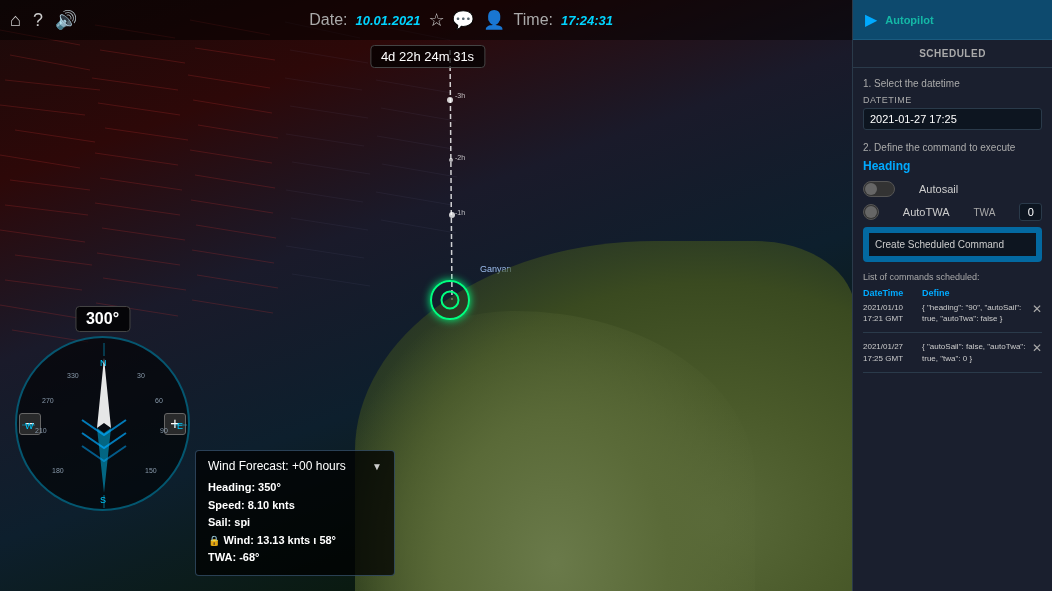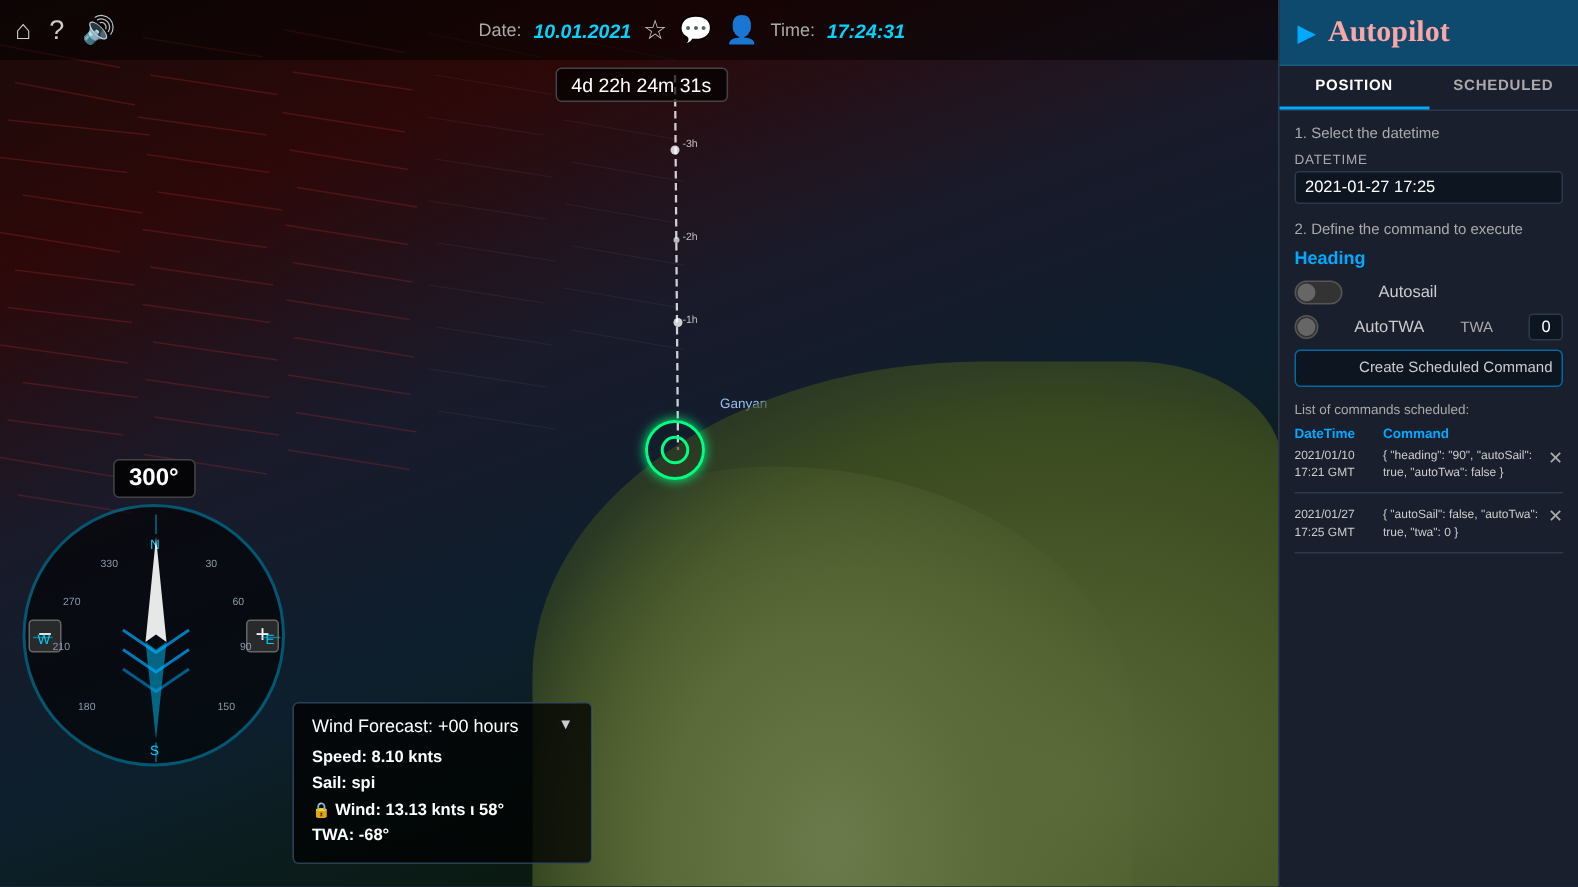--- a/index.html
+++ b/index.html
@@ -81,21 +81,21 @@
       color: #ccc;
       font-size: 18px;
       cursor: pointer;
       display: flex;
       align-items: center;
       justify-content: center;
     }
 
     .date-time-label {
       color: #aaa;
-      font-size: 12px;
+      font-size: 16px;
     }
 
     .date-time-value {
       color: #00d4ff;
       font-size: 13px;
       font-style: italic;
       font-weight: bold;
     }
 
     .eta-box {
@@ -251,24 +251,23 @@
       padding: 10px 12px;
       border-bottom: 1px solid #1a5a7e;
     }
 
     .ap-arrow {
       color: #00aaff;
       font-size: 16px;
     }
 
     .ap-title {
-      color: #fca5a5;
-      font-size: 20px;
+      color: #14b8a6;
+      font-size: 11px;
       font-weight: bold;
-      font-family: Liberation Serif, serif;
     }
 
     .ap-tabs {
       display: flex;
       border-bottom: 1px solid #2a3a4a;
     }
 
     .ap-tab {
       flex: 1;
       text-align: center;
@@ -372,26 +371,26 @@
       background: #0d1520;
       border: 1px solid #2a3a4a;
       border-radius: 3px;
       padding: 2px 5px;
       width: 35px;
       text-align: center;
     }
 
     .ap-create-btn {
       background: #0d1520;
-      border: 1px solid #0369a1;
+      border: 6px solid #0369a1;
       border-radius: 4px;
       color: #ccc;
       font-size: 10px;
       padding: 6px;
-      text-align: right;
+      text-align: left;
       cursor: pointer;
       margin-bottom: 10px;
       width: 100%;
     }
 
     .ap-commands-label {
       color: #aaa;
       font-size: 9px;
       margin-bottom: 6px;
     }
@@ -607,36 +606,36 @@
       </svg>
     </div>
   </div>
 
   <div id="wind-info">
     <div class="wind-dropdown">
       <span class="wind-title">Wind Forecast: +00 hours</span>
       <span class="wind-arrow">▼</span>
     </div>
     <div class="wind-data">
+      <div><strong>Heading: 350°</strong></div>
       <div><strong>Speed: 8.10 knts</strong></div>
       <div><strong>Sail: spi</strong></div>
       <div><span class="lock-icon">🔒</span> <strong>Wind: 13.13 knts ι 58°</strong></div>
       <div><strong>TWA: -68°</strong></div>
     </div>
   </div>
 </div>
 
 <div id="autopilot-panel">
   <div class="ap-header">
     <span class="ap-arrow">▶</span>
     <span class="ap-title">Autopilot</span>
   </div>
 
   <div class="ap-tabs">
-    <div class="ap-tab active">POSITION</div>
     <div class="ap-tab">SCHEDULED</div>
   </div>
 
   <div class="ap-body">
     <div class="ap-section-label">1. Select the datetime</div>
 
     <div class="ap-datetime-label">Datetime</div>
     <div class="ap-datetime-value">2021-01-27 17:25</div>
 
     <div class="ap-step-label">2. Define the command to execute</div>
@@ -654,21 +653,21 @@
       <span class="twa-label">TWA</span>
       <div class="twa-value">0</div>
     </div>
 
     <button class="ap-create-btn">Create Scheduled Command</button>
 
     <div class="ap-commands-label">List of commands scheduled:</div>
 
     <div class="ap-table-header">
       <span class="ap-col-datetime">DateTime</span>
-      <span class="ap-col-command">Command</span>
+      <span class="ap-col-command">Define</span>
     </div>
 
     
     <div class="ap-table-row">
       <div class="ap-row-datetime">2021/01/10<br>17:21 GMT</div>
       <div class="ap-row-command">{ "heading": "90", "autoSail": true, "autoTwa": false }</div>
       <div class="ap-row-delete">✕</div>
     </div>
 
     <div class="ap-table-row">

